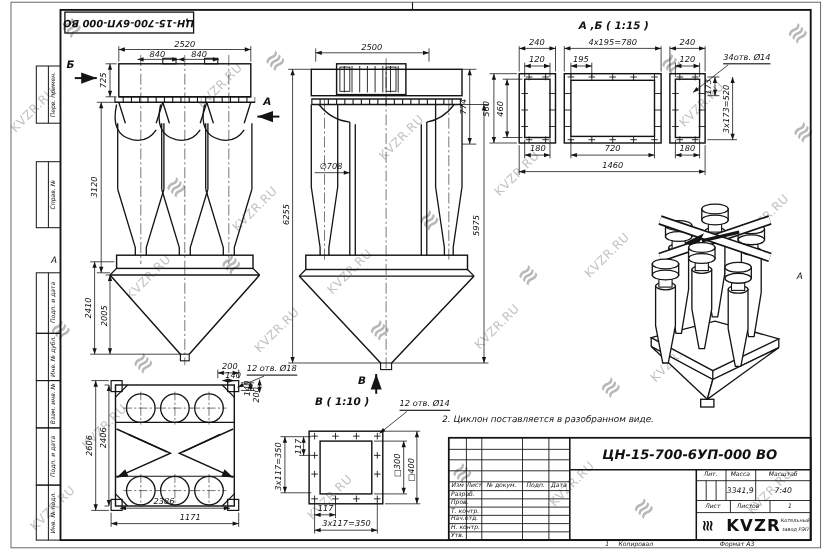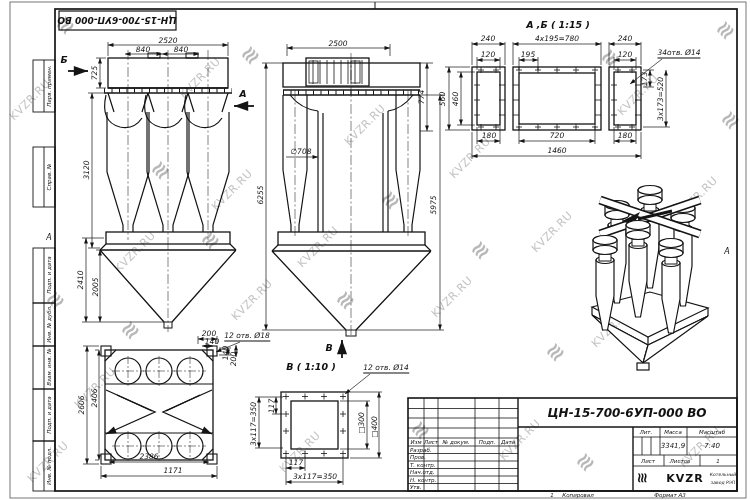--- a/index.html
+++ b/index.html
@@ -19,21 +19,21 @@
   .vtitle{font-size:9.5px;font-weight:bold;}
   .seclbl{font-size:9.5px;font-weight:bold;}
   .undln{border-bottom:1px solid #111;padding-bottom:1px;}
   .note{position:absolute;font-style:italic;font-size:8px;white-space:nowrap;color:#111;}
   .tb{position:absolute;font-style:italic;white-space:nowrap;color:#111;transform:translate(-50%,-50%);}
   .tb-s{font-size:5.5px;}
   .tb-left{transform:translate(0,-50%);}
   .stamp{position:absolute;font-style:italic;font-size:5.5px;white-space:nowrap;color:#111;
        transform:translate(-50%,-50%) rotate(-90deg);}
   .desig-box{font-size:9px;font-weight:bold;font-style:italic;}
-  .logo-kvzr{font-size:11px;font-weight:bold;font-style:normal;letter-spacing:1px;}
+  .logo-kvzr{font-size:15px;font-weight:bold;font-style:normal;letter-spacing:1px;}
 </style>
 </head>
 <body>
 
 <div id="wm-layer">
   <span class="wm" style="left:30px;top:100px">KVZR.RU</span>
   <span class="wm" style="left:135px;top:252px">KVZR.RU</span>
   <span class="wm" style="left:48px;top:462px">KVZR.RU</span>
   <span class="wm" style="left:95px;top:388px">KVZR.RU</span>
   <span class="wm" style="left:232px;top:190px">KVZR.RU</span>
@@ -474,20 +474,21 @@
   <div class="stamp" style="left:49px;top:177px">Справ. №</div>
   <div class="stamp" style="left:49px;top:275px">Подп. и дата</div>
   <div class="stamp" style="left:49px;top:324px">Инв. № дубл.</div>
   <div class="stamp" style="left:49px;top:367px">Взам. инв. №</div>
   <div class="stamp" style="left:49px;top:415px">Подп. и дата</div>
   <div class="stamp" style="left:49px;top:466px">Инв. № подл.</div>
   <div class="tb tb-s" style="left:552px;top:495px">1</div>
   <div class="tb tb-s" style="left:578px;top:495px">Копировал</div>
   <div class="tb tb-s" style="left:670px;top:495px">Формат А3</div>
 
+  <div class="note" style="left:402px;top:377px">2. Циклон поставляется в разобранном виде.</div>
 
   <div class="dim" style="left:168px;top:40px">2520</div>
   <div class="dim" style="left:143px;top:49px">840</div>
   <div class="dim" style="left:181px;top:49px">840</div>
   <div class="dim rot" style="left:94px;top:73px">725</div>
   <div class="dim rot" style="left:86px;top:170px">3120</div>
   <div class="dim rot" style="left:80px;top:280px">2410</div>
   <div class="dim rot" style="left:95px;top:287px">2005</div>
   <div class="dim seclbl" style="left:64px;top:59px">Б</div>
   <div class="dim seclbl" style="left:243px;top:93px">А</div>

